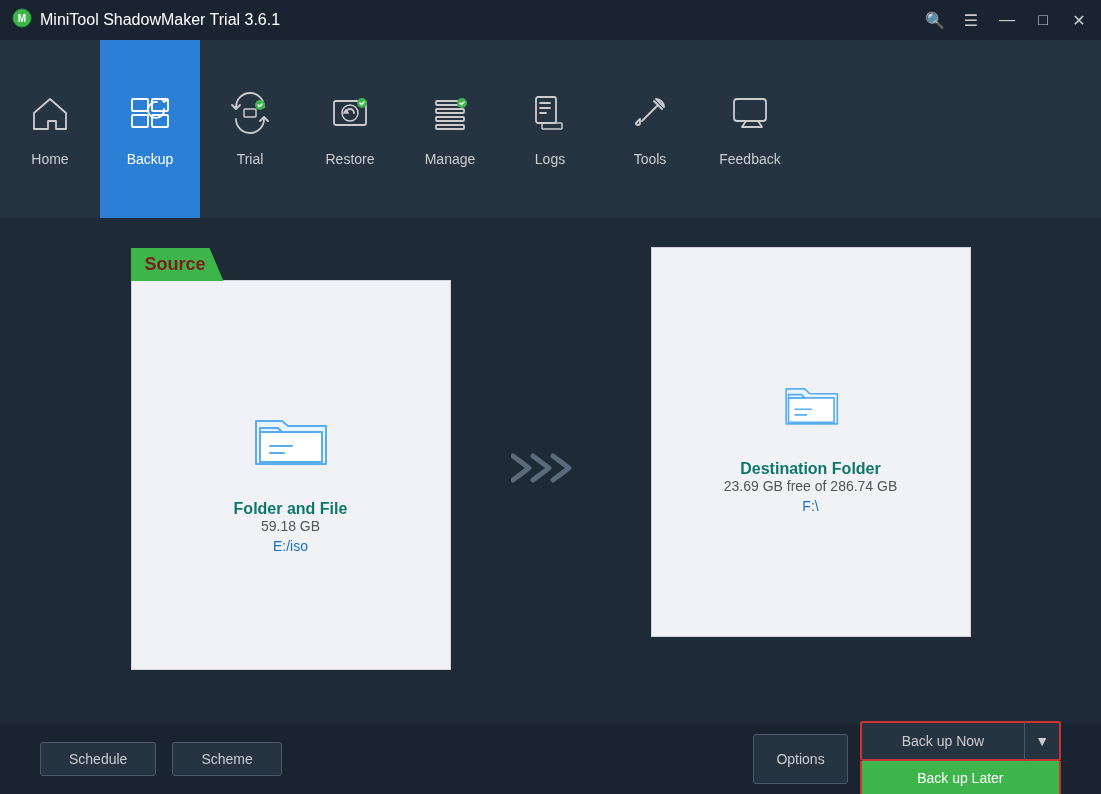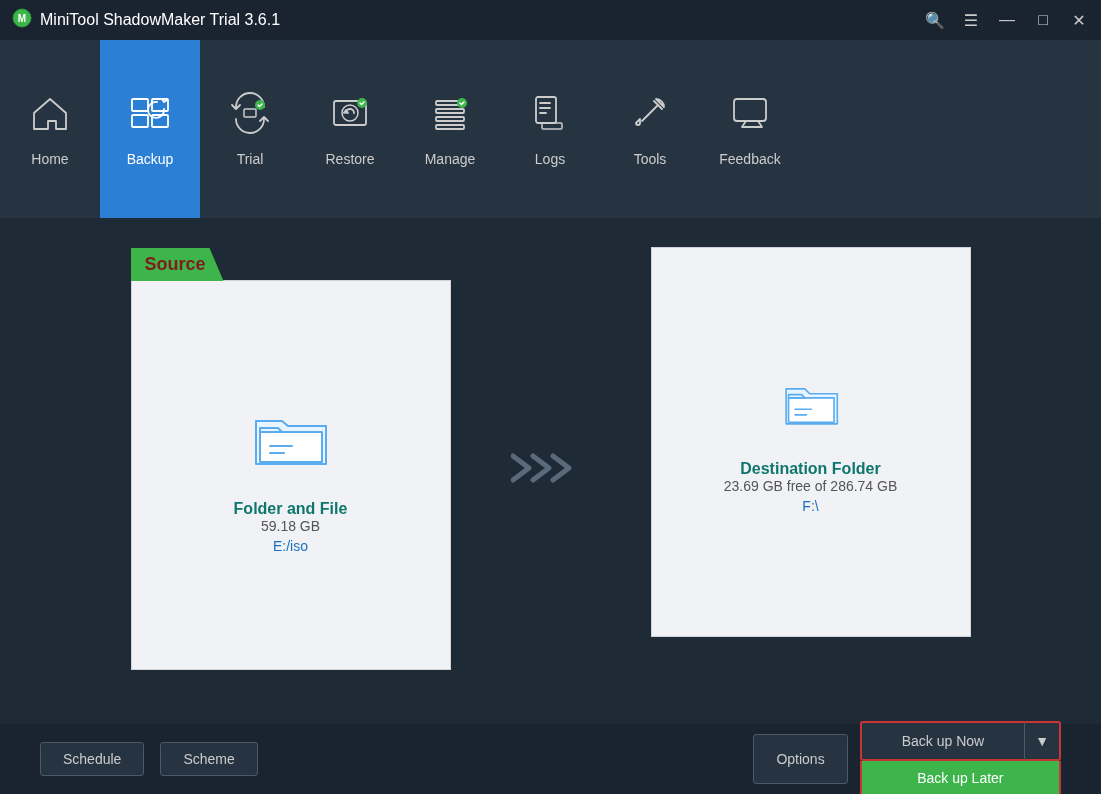--- a/index.html
+++ b/index.html
@@ -159,21 +159,21 @@
       justify-content: space-between;
     }
     #bottom-left {
       display: flex;
       gap: 16px;
     }
     .bottom-btn {
       background: #263341;
       border: 1px solid #4a5a6a;
       color: #ccc;
-      padding: 8px 22px;
+      padding: 8px 28px;
       font-size: 14px;
       cursor: pointer;
       border-radius: 3px;
     }
 
     #bottom-right {
       display: flex;
       align-items: center;
       gap: 12px;
       position: relative;

